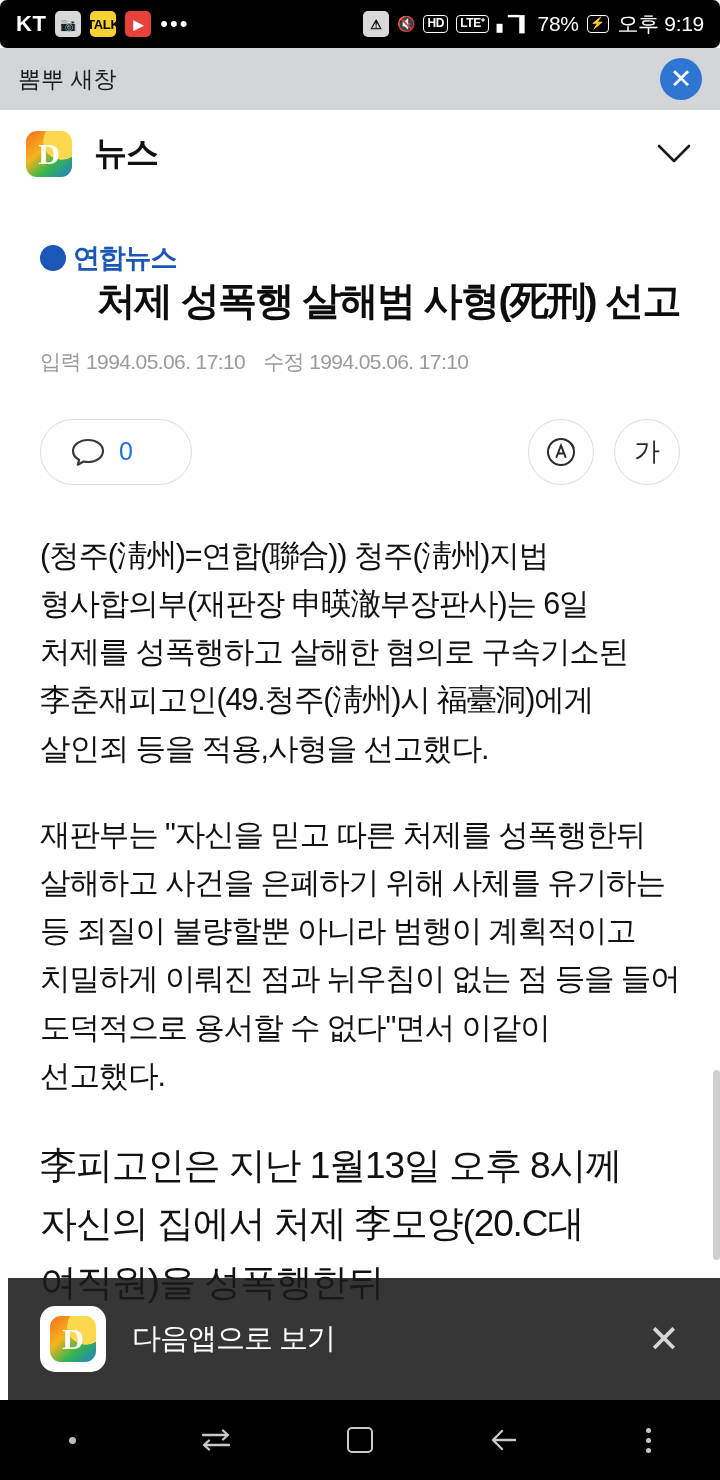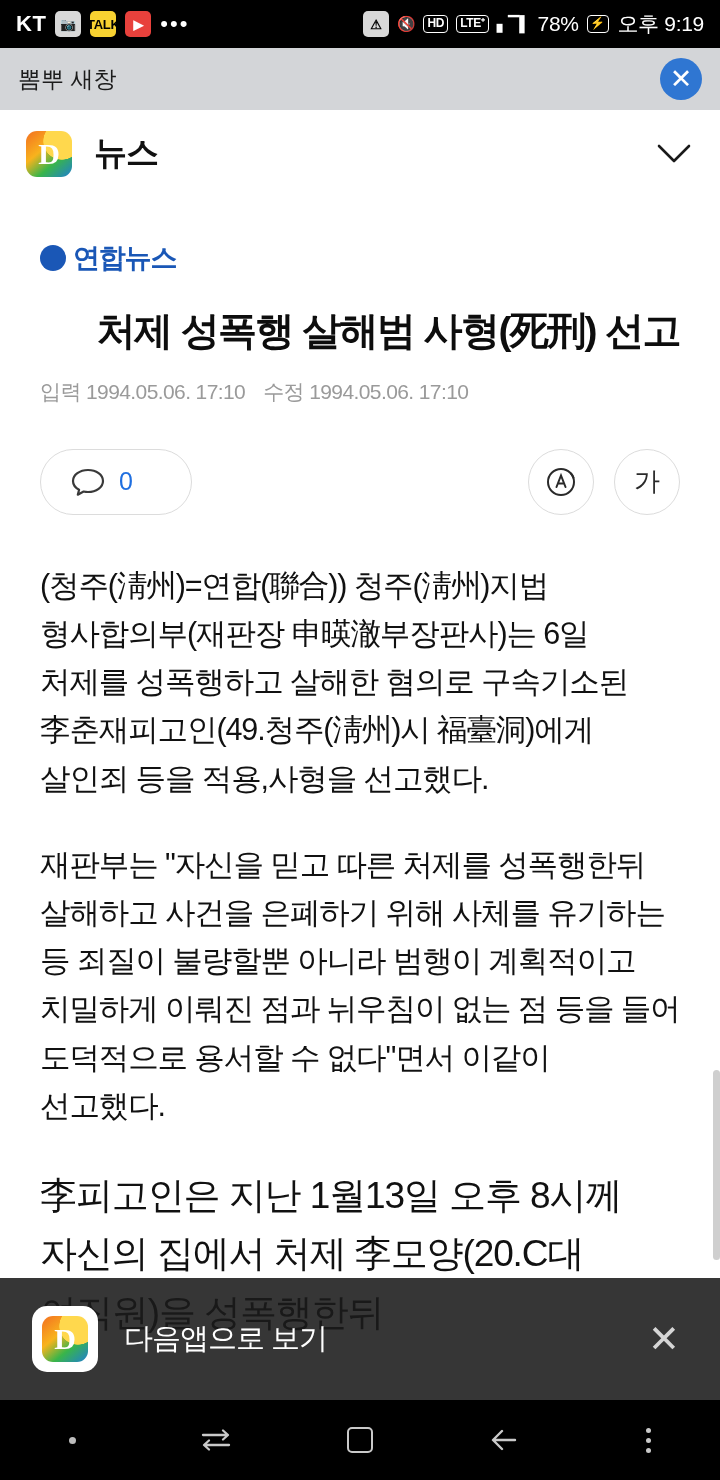--- a/index.html
+++ b/index.html
@@ -14,20 +14,21 @@
 
   
   .statusbar {
     height: 48px;
     background: #000000;
     color: #ffffff;
     display: flex;
     padding: 0 16px;
     font-size: 21px;
     letter-spacing: -0.3px;
+    border-radius: 7px;
   }
   .sb-left { display: flex; align-items: center; gap: 9px; flex: 1; }
   .sb-right { display: flex; align-items: center; gap: 8px; }
   .carrier { font-size: 22px; font-weight: 700; letter-spacing: 0.5px; }
   .sb-icon {
     display: inline-flex;
     align-items: center;
     justify-content: center;
     font-size: 15px;
     color: #ffffff;
@@ -128,21 +129,20 @@
 
   
   .article {
     padding: 42px 40px 0 40px;
     background: #ffffff;
   }
   .press {
     display: flex;
     align-items: center;
     gap: 7px;
-    margin-bottom: 30px;
   }
   .press-mark {
     width: 26px; height: 26px;
     border-radius: 50%;
     background: #1a57b6;
     color: #fff;
     font-size: 16px;
     display: flex; align-items: center; justify-content: center;
     font-weight: 700;
     font-family: "Liberation Serif", serif;
@@ -219,21 +219,21 @@
     top: 1070px;
     width: 7px;
     height: 190px;
     background: #cfcfcf;
     border-radius: 4px;
   }
 
   
   .appbanner {
     position: absolute;
-    left: 0; right: 0;
+    left: 8px; right: 0;
     bottom: 80px;
     height: 122px;
     background: rgba(26,26,26,0.88);
     display: flex;
     align-items: center;
     padding: 0 32px;
   }
   .banner-logo {
     width: 66px; height: 66px;
     border-radius: 15px;

